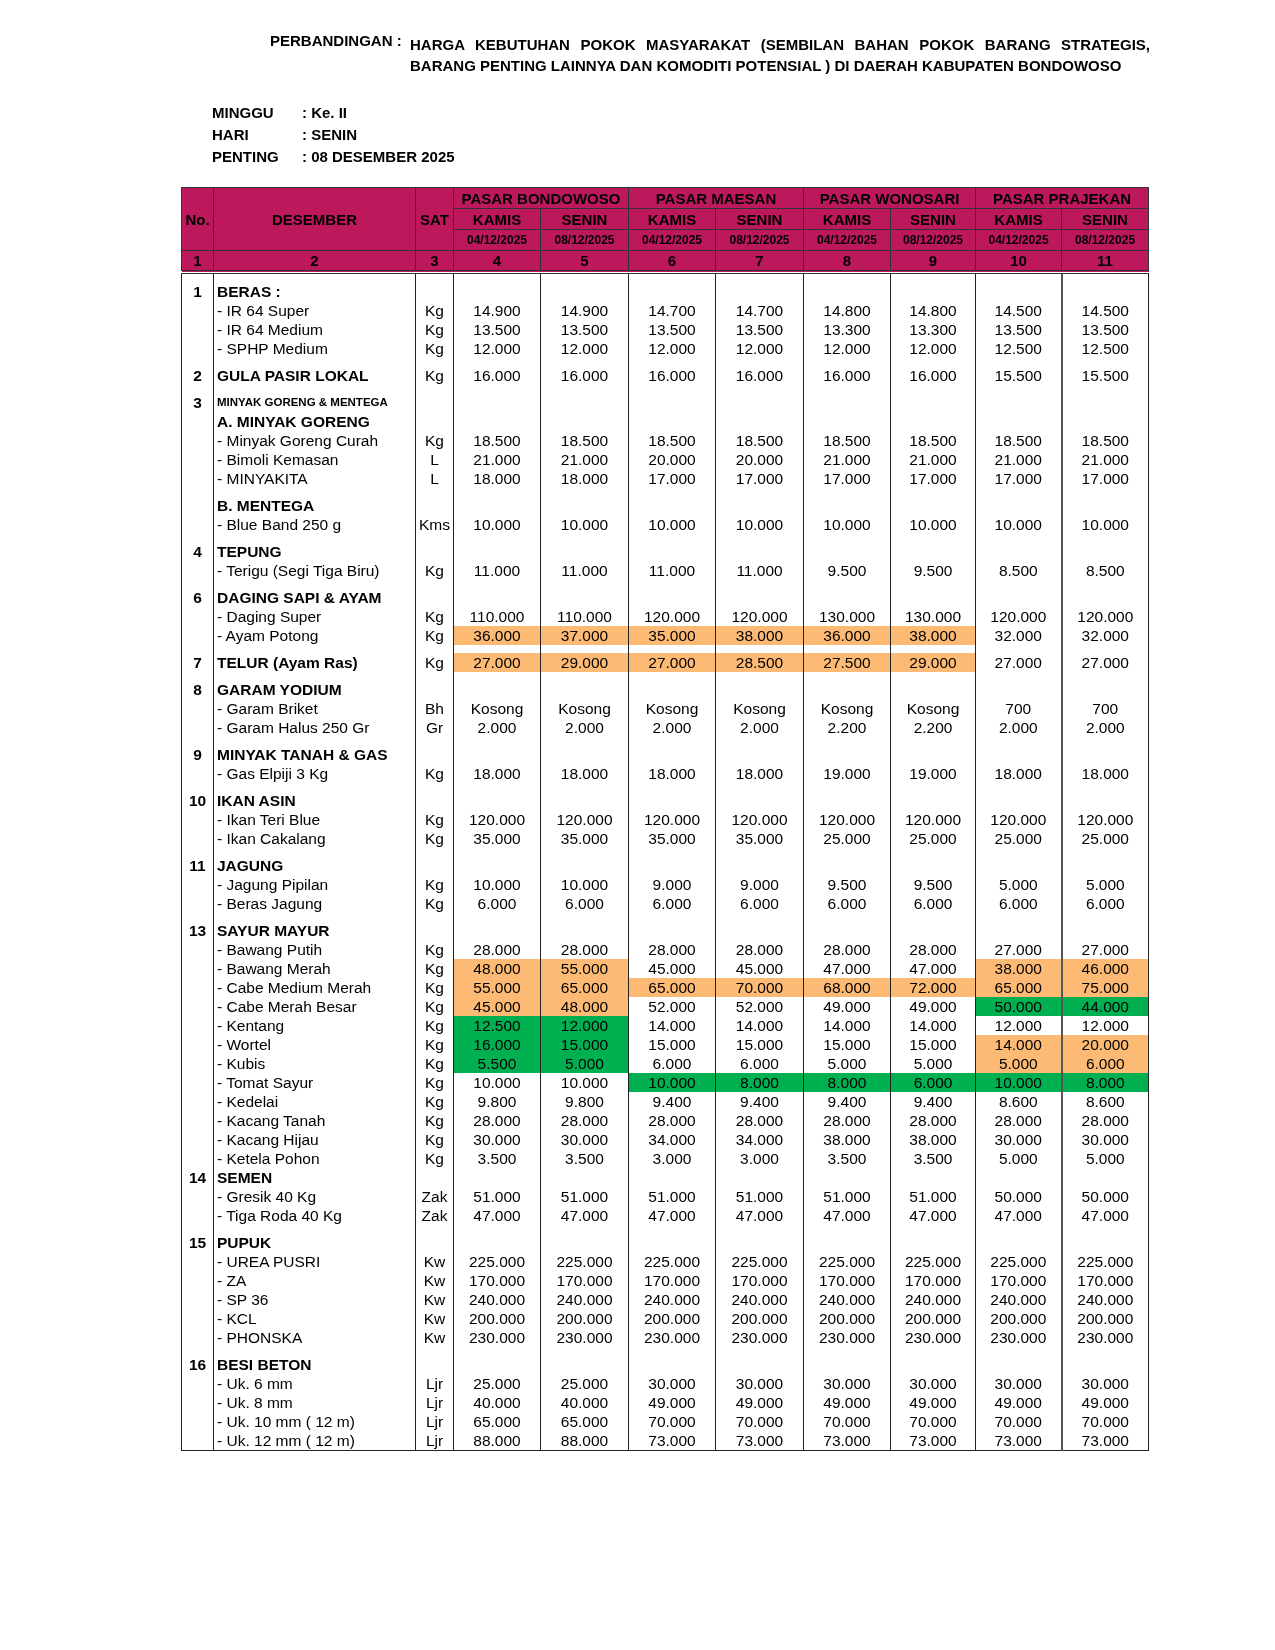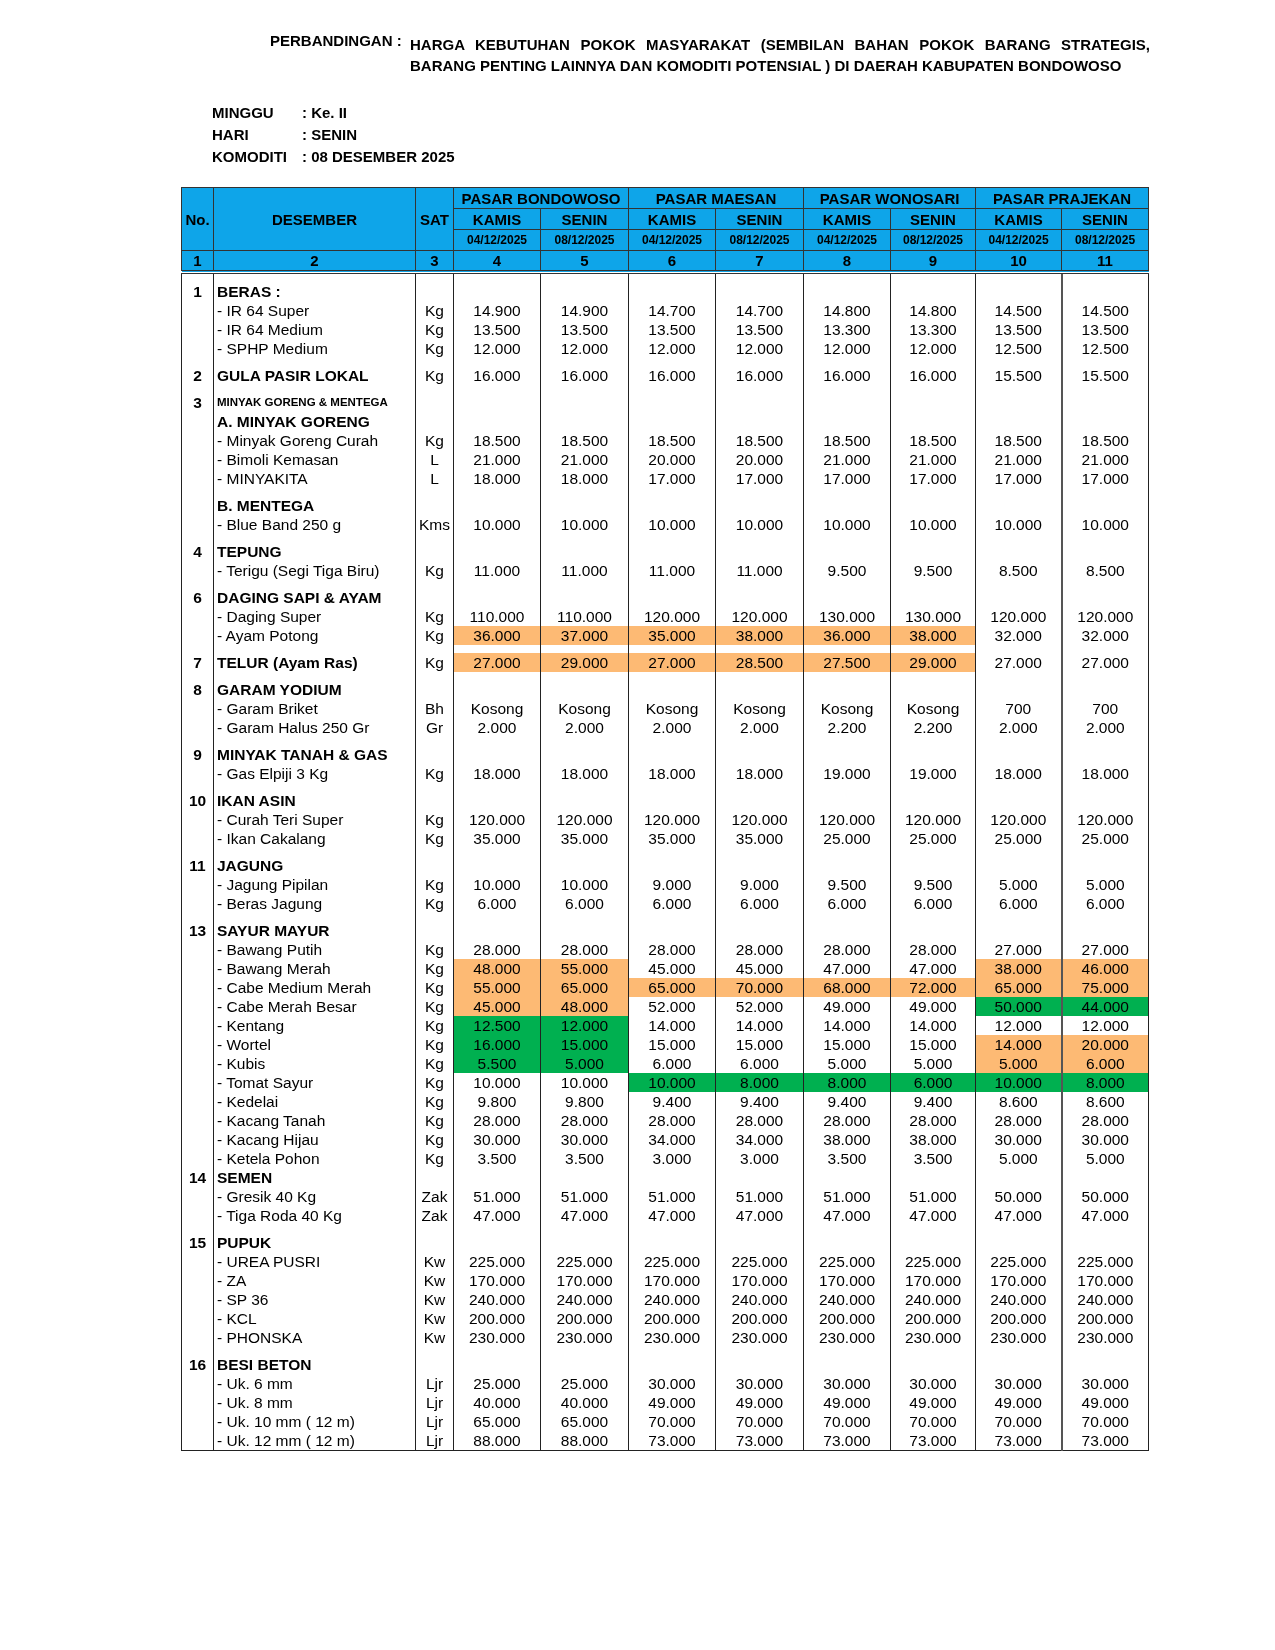--- a/index.html
+++ b/index.html
@@ -4,21 +4,21 @@
 <style>
   html,body{margin:0;padding:0;background:#fff;}
   body{width:1275px;height:1650px;position:relative;font-family:"Liberation Sans",sans-serif;color:#000;}
   .hdr{position:absolute;left:270px;top:30px;width:880px;font-family:"Liberation Sans",sans-serif;font-weight:bold;font-size:15px;line-height:21px;}
   .hdr .lbl{position:absolute;left:0;top:0;width:140px;}
   .hdr .txt{position:absolute;left:140px;top:4px;width:740px;text-align:justify;text-align-last:left;}
   .meta{position:absolute;left:184px;top:102px;font-weight:bold;font-size:15px;line-height:22px;}
   .meta .row{display:flex;}
   .meta .k{width:90px;margin-left:28px;}
   table.main{position:absolute;left:181px;top:187px;border-collapse:collapse;table-layout:fixed;width:967px;font-size:15.5px;}
-  table.main th{background:#0ea5e9;font-weight:bold;border:1.5px solid #333;padding:0;font-size:15px;height:20px;}
+  table.main th{background:#be185d;font-weight:bold;border:1.5px solid #333;padding:0;font-size:15px;height:20px;}
   table.main th.date{font-size:12px;height:20px;}
   table.main tr.idx th{height:19px;border-bottom:4px double #333;}
   table.main td{border-left:1.5px solid #222;border-right:1.5px solid #222;padding:0 2px;height:19px;line-height:19px;white-space:nowrap;}
   table.main td.no{text-align:center;font-weight:bold;}
   table.main td.name{padding-left:3px;}
   table.main td.sat{text-align:center;}
   table.main td.v{text-align:center;}
   table.main tr.cat td.name{font-weight:bold;}
   table.main tr.sub td.name{font-weight:bold;margin-top:27px;}
   table.main tr.small td.name{font-weight:bold;font-size:11.5px;}
@@ -39,21 +39,21 @@
 <div class="meta">
   <div class="row">
       <span class="k">MINGGU</span>
       <span>: Ke. II</span>
     </div>
   <div class="row">
       <span class="k">HARI</span>
       <span>: SENIN</span>
     </div>
   <div class="row">
-      <span class="k">KOMODITI</span>
+      <span class="k">PENTING</span>
       <span>: 08 DESEMBER 2025</span>
     </div>
 </div>
 
 <table class="main">
   <colgroup>
     <col style="width:32px">
       <col style="width:202px">
       <col style="width:38px">
     <col style="width:87px">
@@ -547,21 +547,21 @@
         <td class="v"></td>
         <td class="v"></td>
         <td class="v"></td>
         <td class="v"></td>
         <td class="v"></td>
         <td class="v rb"></td>
         <td class="v"></td>
       </tr>
       <tr class="item">
         <td class="no"></td>
-        <td class="name">- Curah Teri Super</td>
+        <td class="name">- Ikan Teri Blue</td>
         <td class="sat">Kg</td>
         <td class="v">120.000</td>
         <td class="v">120.000</td>
         <td class="v">120.000</td>
         <td class="v">120.000</td>
         <td class="v">120.000</td>
         <td class="v">120.000</td>
         <td class="v rb">120.000</td>
         <td class="v">120.000</td>
       </tr>

